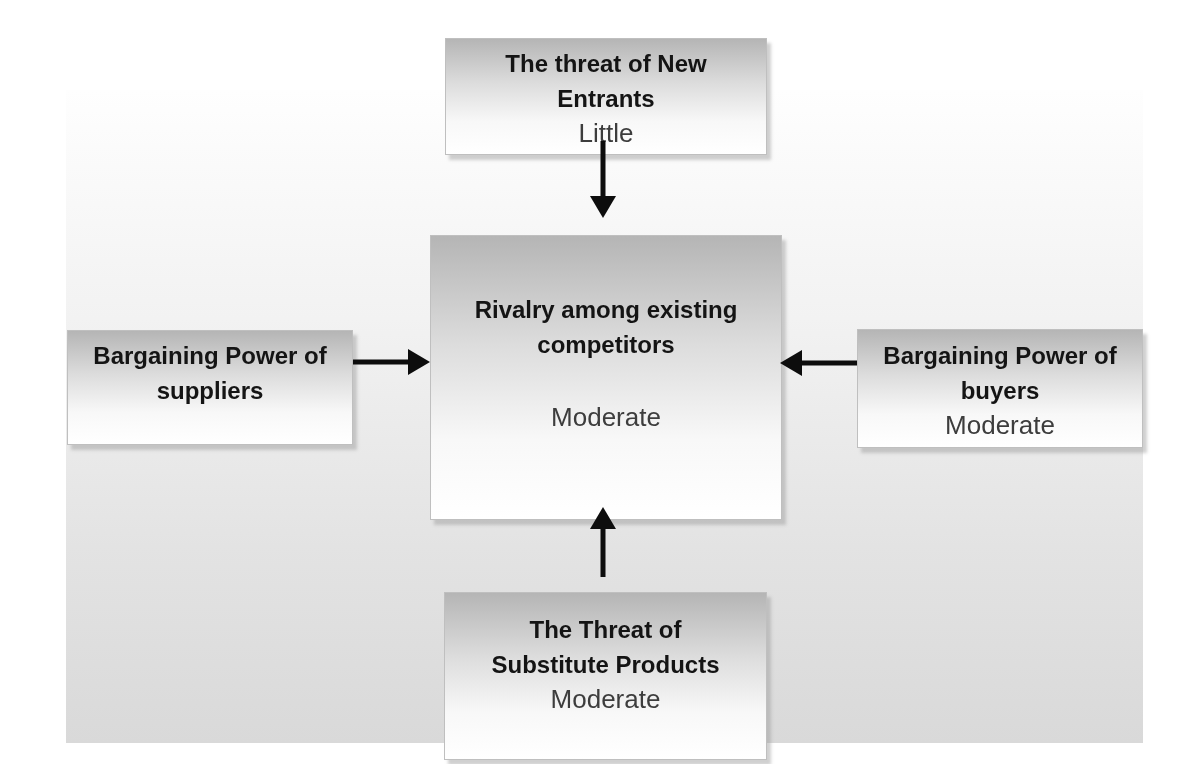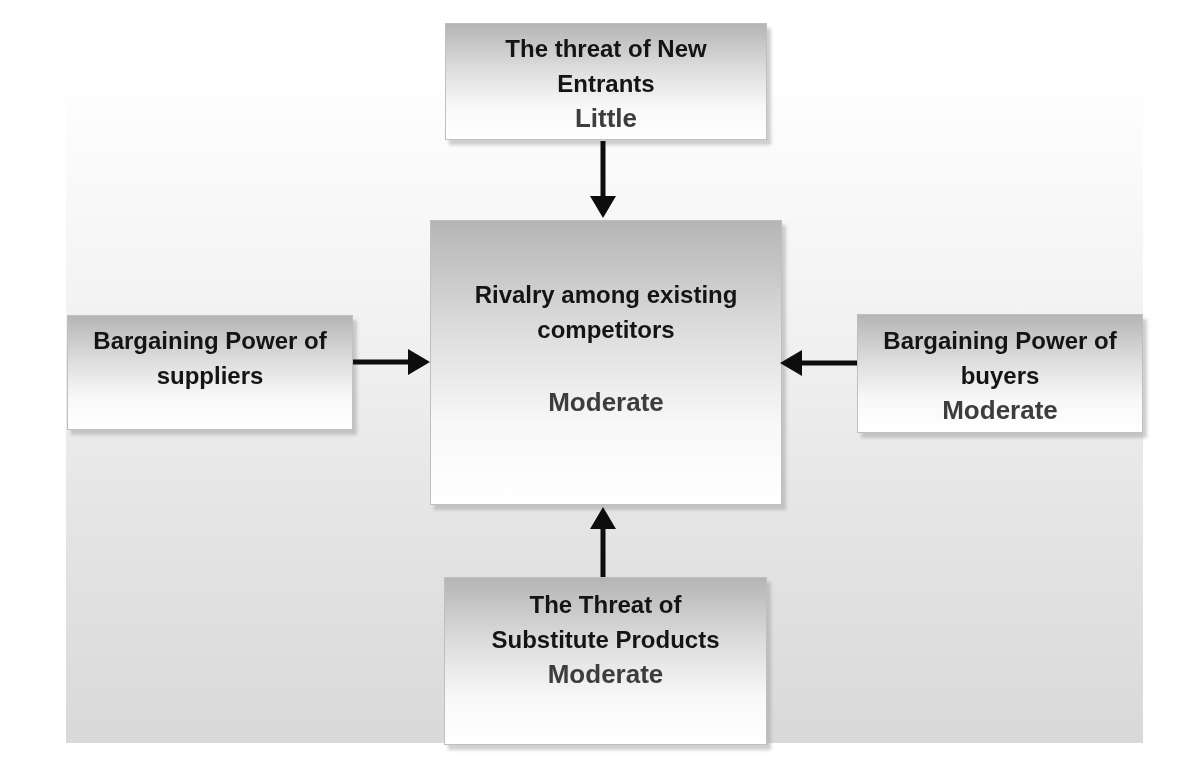--- a/index.html
+++ b/index.html
@@ -23,40 +23,41 @@
     height: 653px;
     background: linear-gradient(180deg, #fefefe 0%, #f2f2f2 35%, #e3e3e3 70%, #d9d9d9 100%);
   }
   .box {
     position: absolute;
     box-sizing: border-box;
     background: linear-gradient(180deg, #b5b5b5 0%, #dcdcdc 38%, #f8f8f8 72%, #ffffff 100%);
     border: 1px solid #bfbfbf;
     box-shadow: 4px 5px 3px rgba(150,150,150,0.45);
     text-align: center;
+    margin-top: 15px;
   }
   .box-title {
     font-weight: 700;
     font-size: 24px;
     line-height: 35px;
     color: #141414;
     white-space: pre-line;
   }
   .box-value {
-    font-weight: 700;
+    font-weight: 400;
     font-size: 26px;
     line-height: 35px;
     color: #3d3d3d;
   }
   .box-top    { left: 445px; top: 23px;  width: 322px; height: 117px; padding-top: 7px; }
   .box-center { left: 430px; top: 220px; width: 352px; height: 285px; padding-top: 56px; }
   .box-center .box-value { margin-top: 38px; }
   .box-left   { left: 67px;  top: 315px; width: 286px; height: 115px; padding-top: 7px; }
   .box-right  { left: 857px; top: 314px; width: 286px; height: 119px; padding-top: 8px; }
-  .box-bottom { left: 444px; top: 577px; width: 323px; height: 168px; padding-top: 9px; }
+  .box-bottom { left: 444px; top: 577px; width: 323px; height: 168px; padding-top: 19px; }
   .arrow {
     position: absolute;
     display: block;
   }
   .arrow-top    { left: 590px; top: 141px; }
   .arrow-bottom { left: 590px; top: 507px; }
   .arrow-left   { left: 353px; top: 349px; }
   .arrow-right  { left: 780px; top: 350px; }
   .arrow line    { stroke: #0d0d0d; stroke-width: 5; }
   .arrow polygon { fill: #0d0d0d; }

